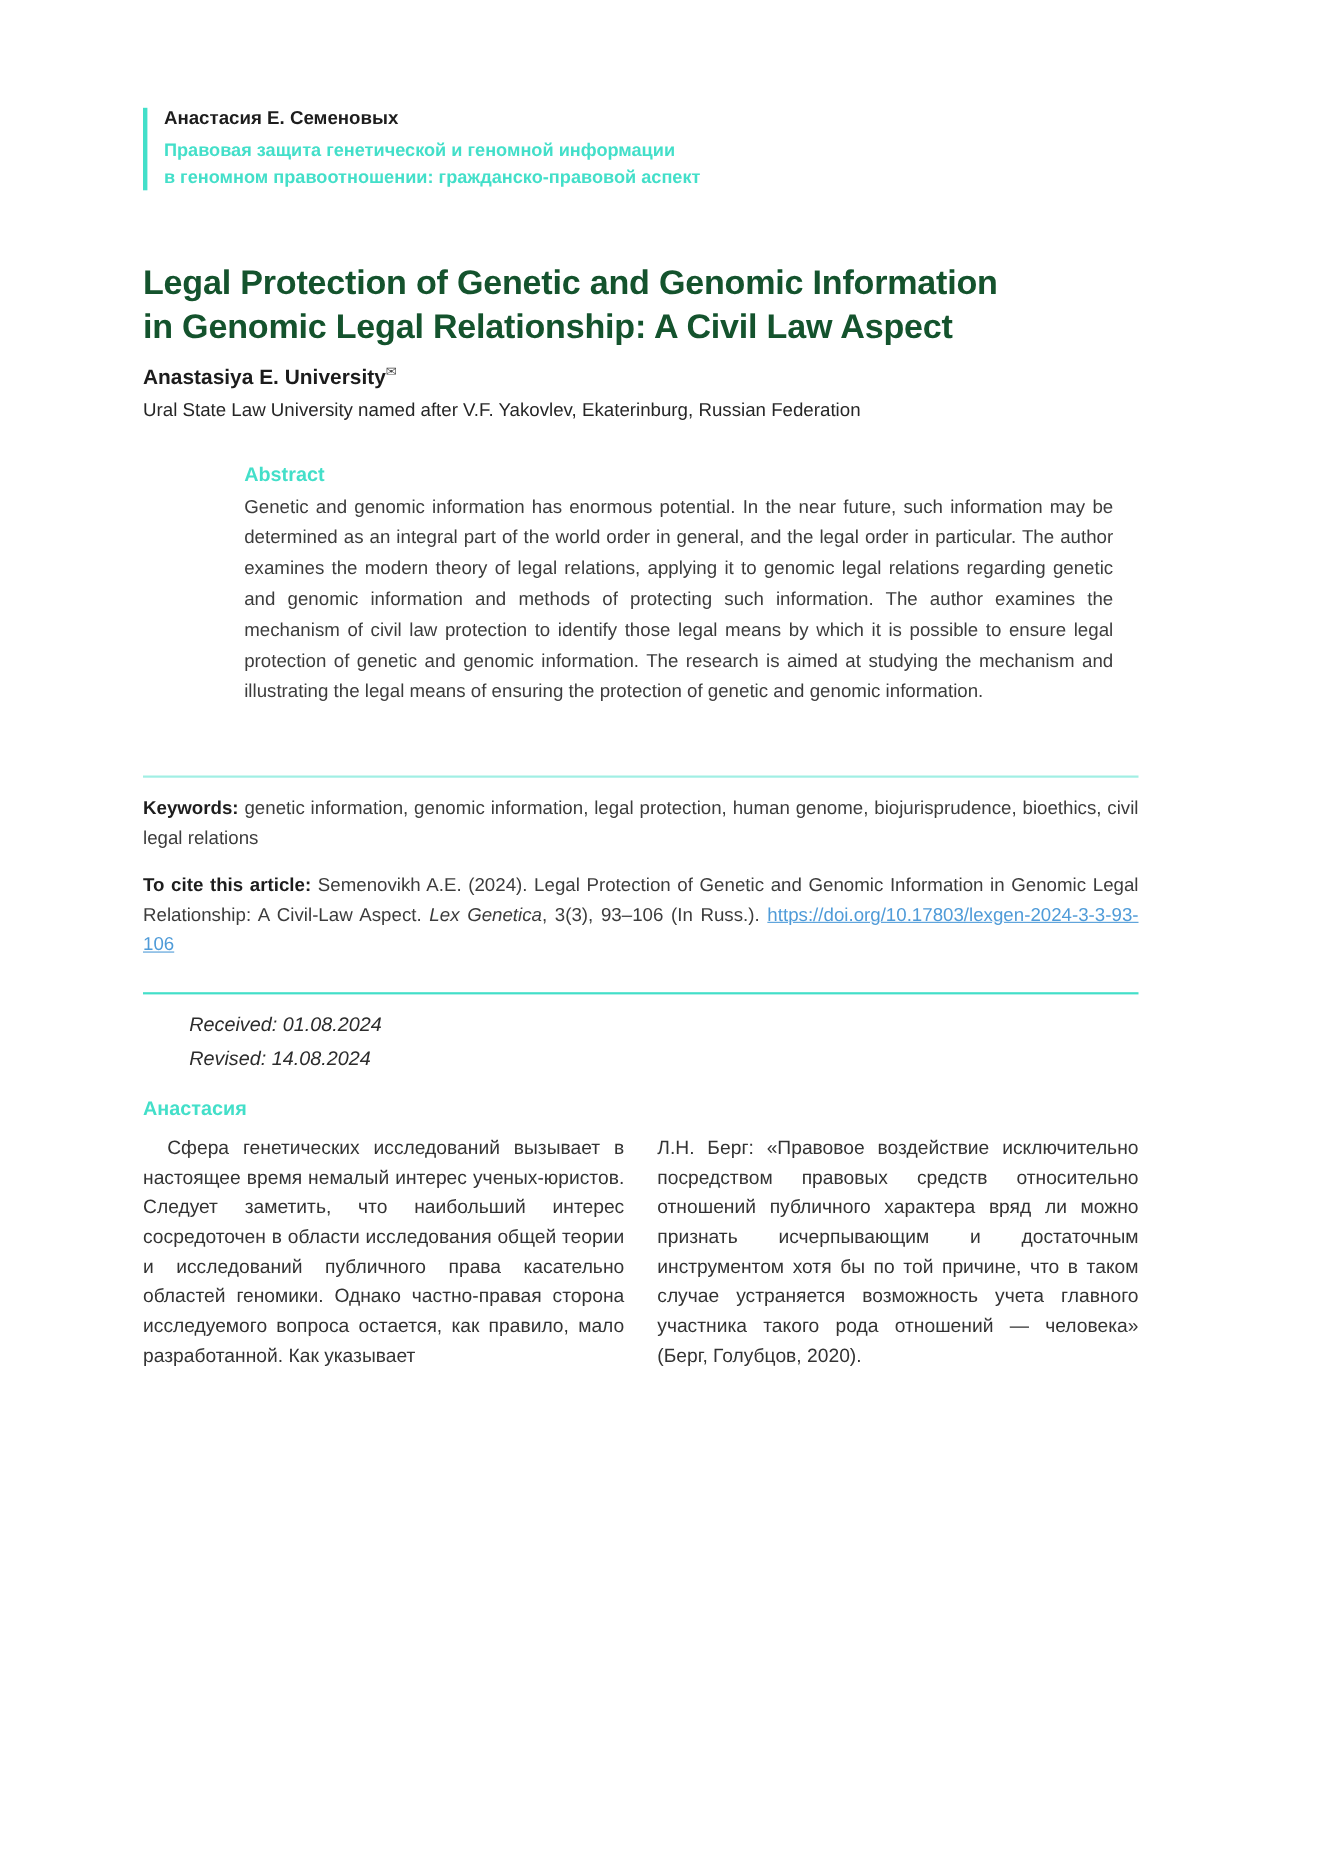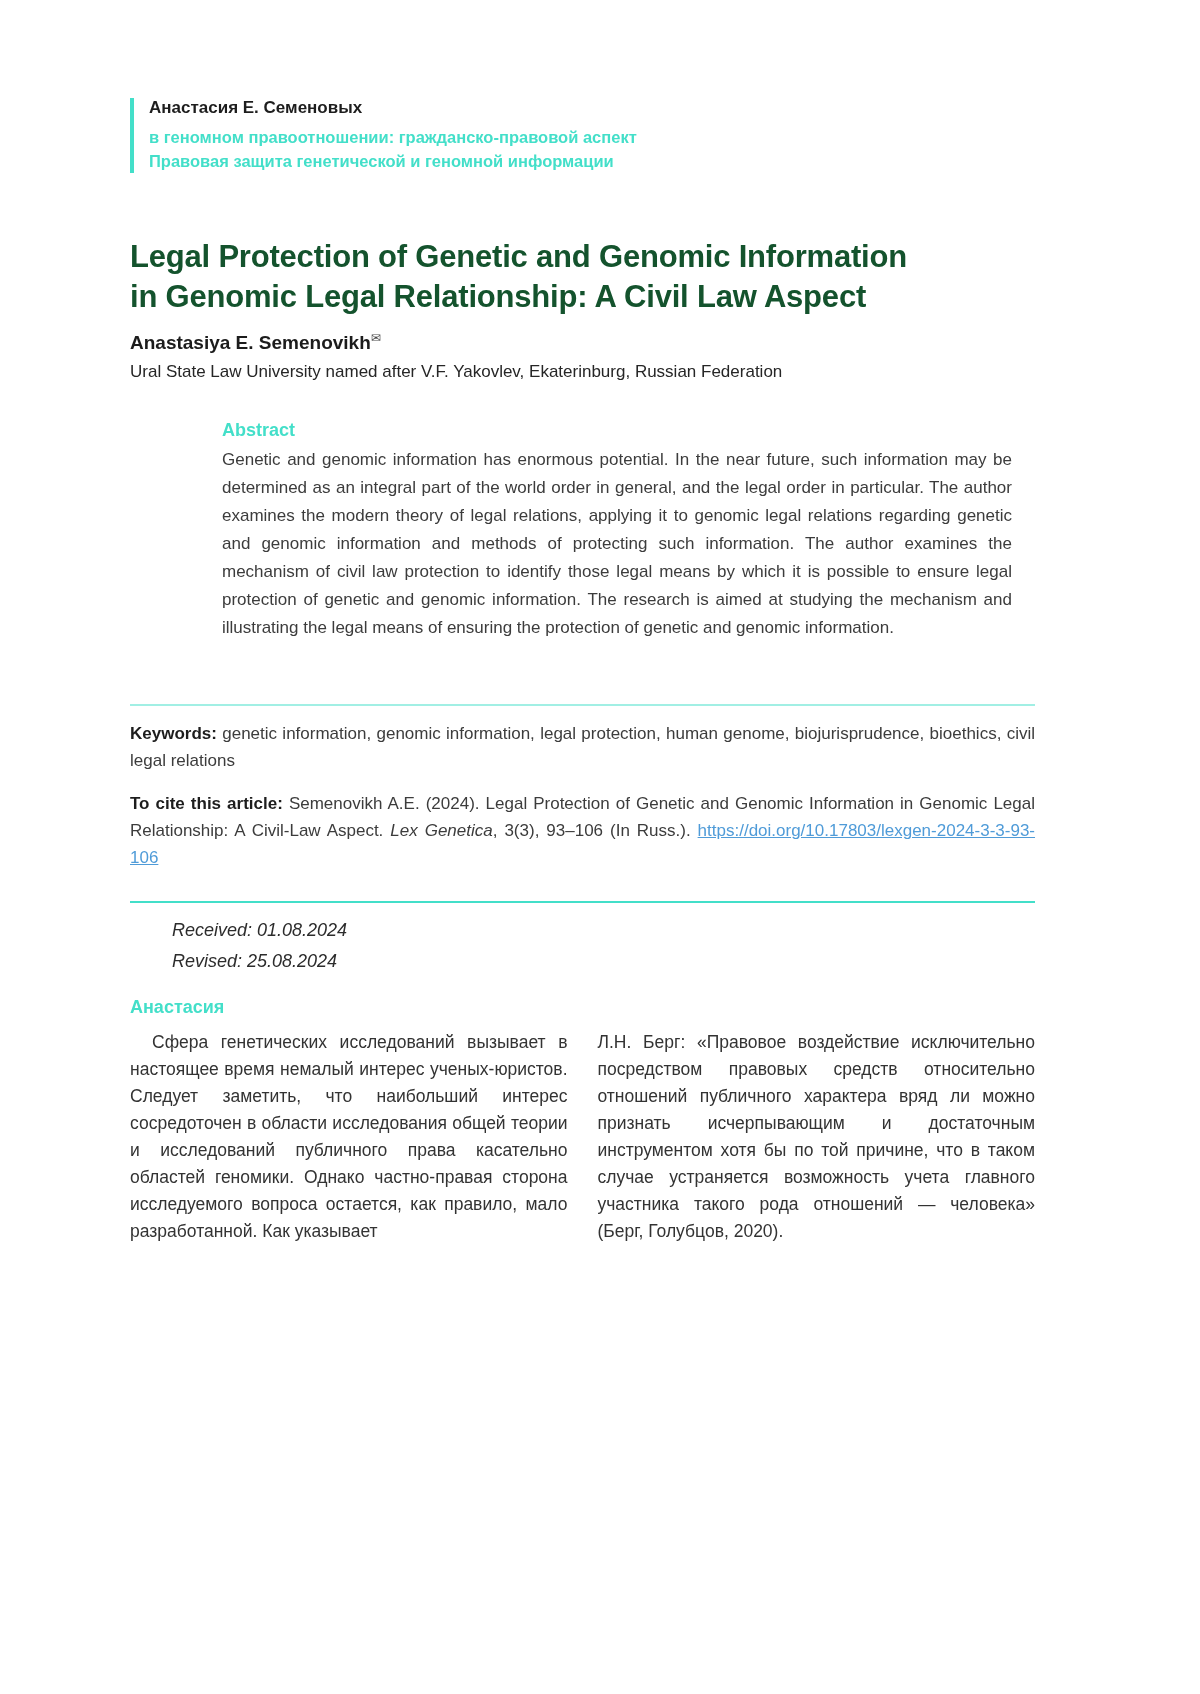--- a/index.html
+++ b/index.html
@@ -71,32 +71,32 @@
   }
 </style>
 </head>
 <body>
 
 <div class="page">
 
   
   <div class="masthead">
     <div class="masthead-author">Анастасия Е. Семеновых</div>
+    <div class="masthead-line">Правовая защита генетической и геномной информации</div>
     <div class="masthead-line">в геномном правоотношении: гражданско-правовой аспект</div>
-    <div class="masthead-line">Правовая защита генетической и геномной информации</div>
   </div>
 
   
   <div class="main-title">
     <div>Legal Protection of Genetic and Genomic Information</div>
     <div>in Genomic Legal Relationship: A Civil Law Aspect</div>
   </div>
 
   
-  <div class="author-row"><span>Anastasiya E. Semenovikh</span><sup>✉</sup></div>
+  <div class="author-row"><span>Anastasiya E. University</span><sup>✉</sup></div>
   <div class="affiliation">Ural State Law University named after V.F. Yakovlev, Ekaterinburg, Russian Federation</div>
 
   
   <div class="abstract">
     <div class="abstract-heading">Abstract</div>
     <div class="abstract-text">Genetic and genomic information has enormous potential. In the near future, such information may be determined as an integral part of the world order in general, and the legal order in particular. The author examines the modern theory of legal relations, applying it to genomic legal relations regarding genetic and genomic information and methods of protecting such information. The author examines the mechanism of civil law protection to identify those legal means by which it is possible to ensure legal protection of genetic and genomic information. The research is aimed at studying the mechanism and illustrating the legal means of ensuring the protection of genetic and genomic information.</div>
   </div>
 
   <div class="divider divider-1 light"></div>
 
@@ -104,21 +104,21 @@
   <p class="keywords"><b>Keywords:</b> <span>genetic information, genomic information, legal protection, human genome, biojurisprudence, bioethics, civil legal relations</span></p>
 
   
   <p class="citation"><b>To cite this article:</b> <span>Semenovikh A.E. (2024). Legal Protection of Genetic and Genomic Information in Genomic Legal Relationship: A Civil-Law Aspect.</span> <span class="journal-italic">Lex Genetica</span><span>, 3(3), 93–106 (In Russ.).</span> <a class="doi-link">https://doi.org/10.17803/lexgen-2024-3-3-93-106</a></p>
 
   <div class="divider divider-2"></div>
 
   
   <div class="dates">
     <div>Received: 01.08.2024</div>
-    <div>Revised: 25.08.2024</div>
+    <div>Revised: 14.08.2024</div>
   </div>
 
   
   <div class="intro-heading">Анастасия</div>
 
   <div class="columns">
     <div class="col col-left">
       <p>Сфера генетических исследований вызывает в настоящее время немалый интерес ученых-юристов. Следует заметить, что наибольший интерес сосредоточен в области исследования общей теории и исследований публичного права касательно областей геномики. Однако частно-правая сторона исследуемого вопроса остается, как правило, мало разработанной. Как указывает</p>
     </div>
     <div class="col col-right">

